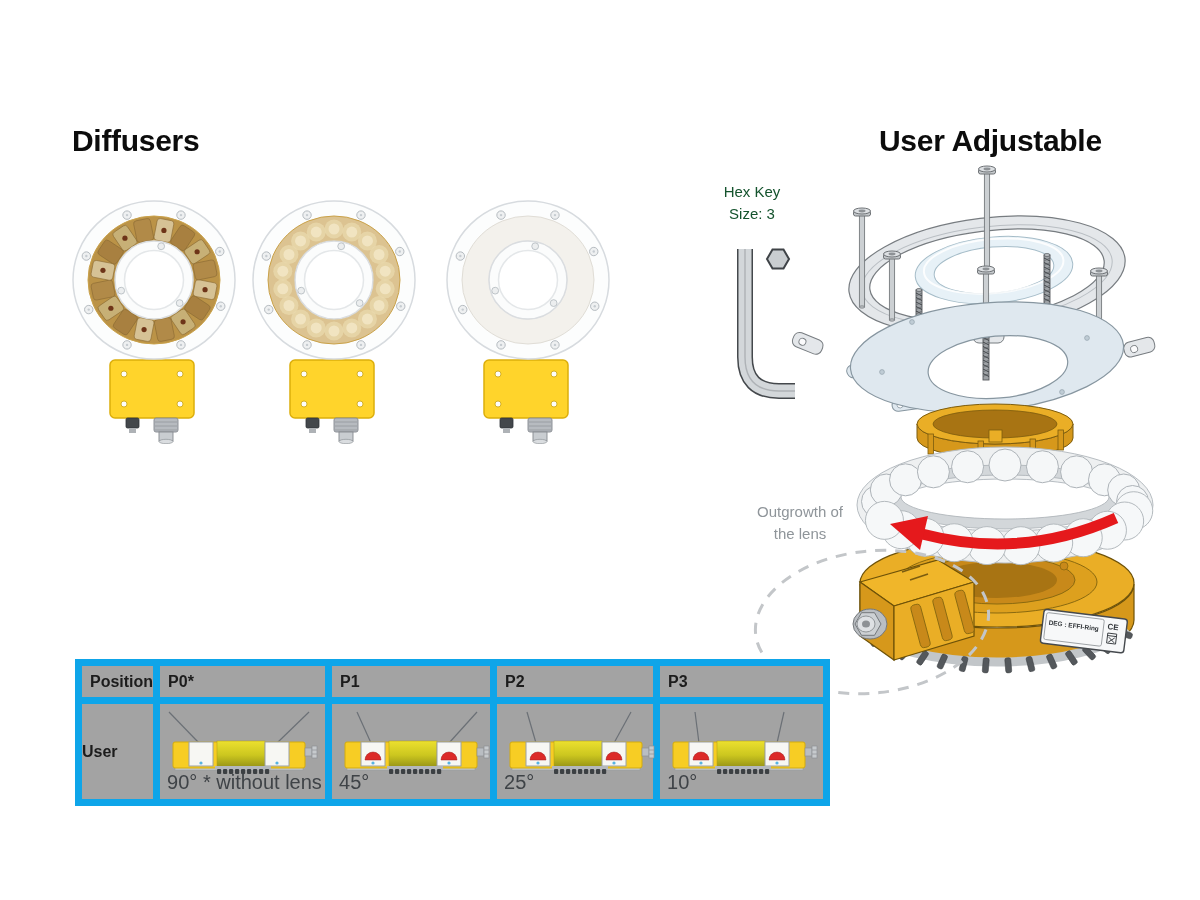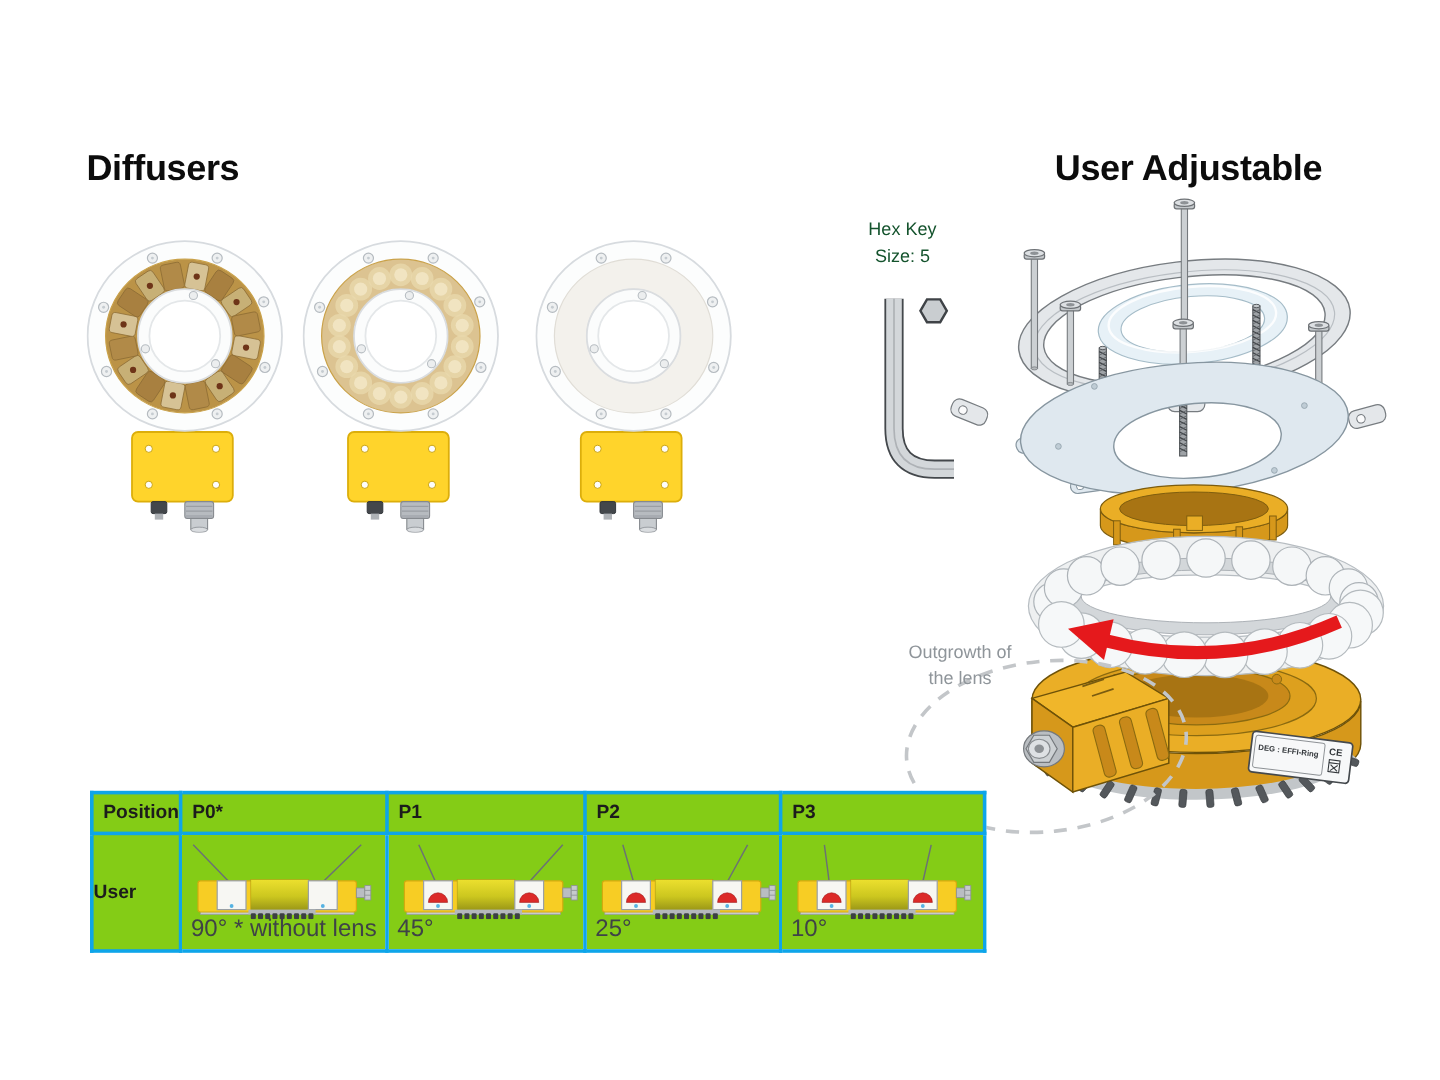--- a/index.html
+++ b/index.html
@@ -1,23 +1,23 @@
 <!DOCTYPE html>
 <html><head>
 <meta charset="utf-8">
 <style>
   html,body{margin:0;padding:0;background:#fff;}
   #canvas{position:relative;width:1200px;height:900px;background:#ffffff;overflow:hidden;
           font-family:"Liberation Sans",sans-serif;}
   .h{position:absolute;font-size:30px;font-weight:700;color:#0c0c0c;letter-spacing:-0.3px;white-space:nowrap;}
   .graytxt{position:absolute;font-size:15px;color:#14532d;text-align:center;white-space:nowrap;}
-  .callout{color:#8f959a;margin-top:32px;}
+  .callout{color:#8f959a;}
   .absbox{position:absolute;}
   table.lens{position:absolute;left:75px;top:659px;border-collapse:collapse;table-layout:fixed;background:#fff;}
-  table.lens th, table.lens td{border:3px solid #0ea5e9;background:#84cc16;font-size:16px;
+  table.lens th, table.lens td{border:7px solid #0ea5e9;background:#a3a3a3;font-size:16px;
       vertical-align:middle;padding:0;}
   table.lens th{font-weight:700;color:#1c1c1c;text-align:left;height:31px;padding-left:8px;}
   td.diagcell{position:relative;height:95px;}
   td.rowlabel{font-weight:700;color:#1c1c1c;padding-left:8px;}
   .diag-svg{position:absolute;left:3px;top:4px;}
   .cap{position:absolute;left:7px;bottom:5px;font-size:20px;color:#3f4347;white-space:nowrap;}
 </style>
 </head>
 <body>
 
@@ -227,21 +227,21 @@
       <circle cx="148.7572375288087" cy="114.22246153911384" r="1.2" fill="#c6ccd1"></circle>
       <path d="M 16 88 a 66 64 0 1 0 132 0 a 66 64 0 1 0 -132 0 Z M 43 88 a 39 39 0 1 1 78 0 a 39 39 0 1 1 -78 0 Z" fill="#f3f1ec" fill-rule="evenodd" stroke="#e0ddd6" stroke-width="1"></path>
       <circle cx="82" cy="88" r="39" fill="#fbfcfc" stroke="#dadde0" stroke-width="1.5"></circle>
       <circle cx="82" cy="88" r="29.5" fill="#ffffff" stroke="#e4e7e9" stroke-width="1.5"></circle>
       <circle cx="89.1729533332127" cy="54.25390777468371" r="3.4" fill="#eceeef" stroke="#b8bec3" stroke-width="0.9"></circle>
       <circle cx="107.6384964789701" cy="111.0850059193806" r="3.4" fill="#eceeef" stroke="#b8bec3" stroke-width="0.9"></circle>
       <circle cx="49.18855018781721" cy="98.66108630593568" r="3.4" fill="#eceeef" stroke="#b8bec3" stroke-width="0.9"></circle>
     </svg>
 
   <div class="graytxt" style="left:700px;top:183px;width:104px">Hex Key</div>
-  <div class="graytxt" style="left:700px;top:205px;width:104px">Size: 5</div>
+  <div class="graytxt" style="left:700px;top:205px;width:104px">Size: 3</div>
   <svg id="hexkey" class="absbox" style="left:727px;top:239px" width="88" height="172" viewBox="0 0 88 172">
       <path d="M18,10 L18,118 Q18,152 52,152 L68,152" fill="none" stroke="#44484c" stroke-width="16"></path>
       <path d="M18,10 L18,118 Q18,152 52,152 L68,152" fill="none" stroke="#d3d7da" stroke-width="13"></path>
       <path d="M18,10 L18,118 Q18,152 52,152 L68,152" fill="none" stroke="#aeb2b6" stroke-width="1.4"></path>
       <polygon points="62,20 56.5,29.5 45.5,29.5 40,20 45.5,10.5 56.5,10.5" fill="#c9cdd0" stroke="#3f4347" stroke-width="2"></polygon>
     </svg>
 
   <svg id="exploded" class="absbox" style="left:742px;top:162px" width="420" height="545" viewBox="0 0 420 545">
     <g id="expl-static">
         <g transform="rotate(-7 245 113)">

